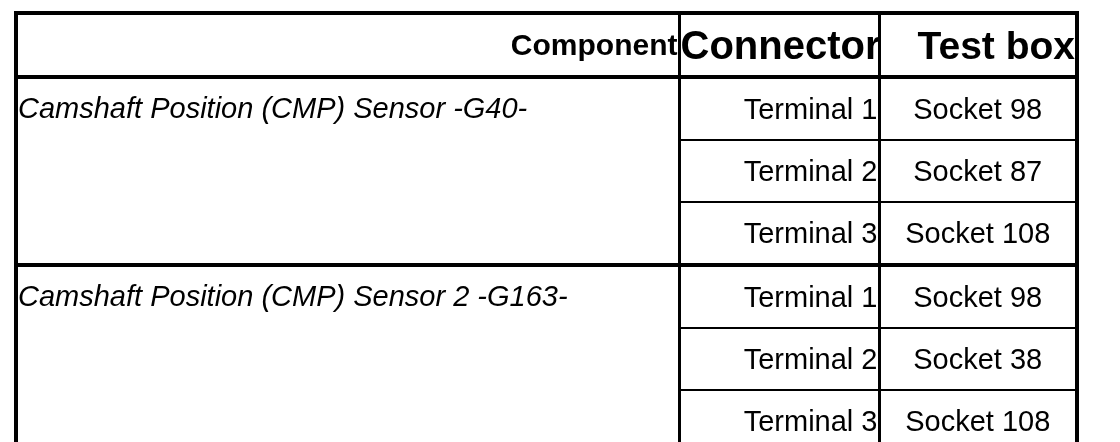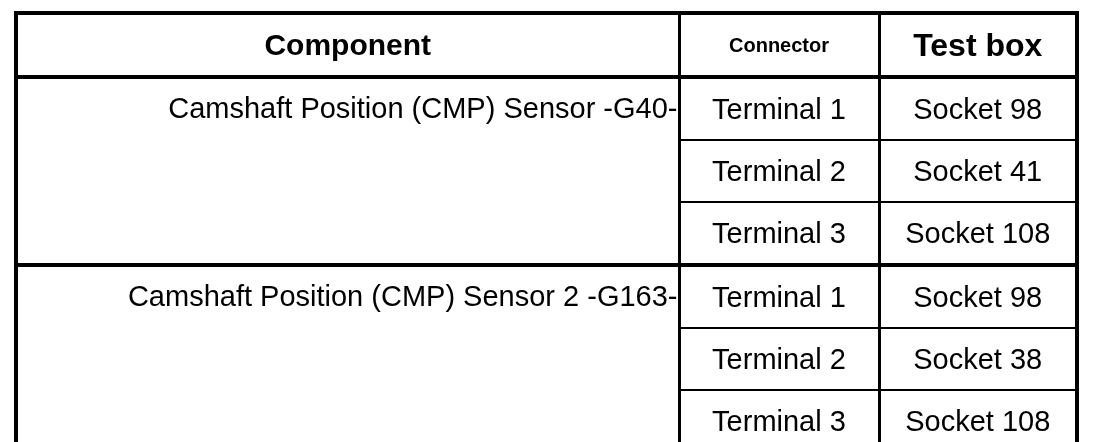--- a/index.html
+++ b/index.html
@@ -59,43 +59,44 @@
   .bd-thick-b { border-bottom: 4px solid #000000; }
   .bd-thin-b  { border-bottom: 2px solid #000000; }
   .bd-v       { border-right: 3px solid #000000; }
 
   
   .header-row th {
     height: 60px;
     font-weight: bold;
     font-size: 30px;
     line-height: 1;
-    text-align: center;
+    text-align: right;
     letter-spacing: 0px;
   }
   .header-row th.head-component { font-size: 30px; }
-  .header-row th.head-connector { font-size: 20px; }
-  .header-row th.head-testbox   { font-size: 32px; }
+  .header-row th.head-connector { font-size: 40px; }
+  .header-row th.head-testbox   { font-size: 39px; }
 
   
   .data-row td {
     height: 60px;
     font-size: 29px;
     line-height: 1.05;
   }
 
   .cell-component {
-    text-align: right;
+    text-align: left;
     font-size: 29px;
     white-space: nowrap;
     padding: 0 6px;
+    font-style: italic;
   }
 
   .cell-connector {
-    text-align: center;
+    text-align: right;
     padding-left: 18px;
     white-space: nowrap;
   }
 
   .cell-testbox {
     text-align: center;
     padding-left: 18px;
     white-space: nowrap;
   }
 
@@ -128,21 +129,21 @@
     <tbody>
 
       <tr class="data-row">
         <td class="cell-component group-cell bd-outer-l bd-thick-b bd-v" rowspan="3">Camshaft Position (CMP) Sensor -G40-</td>
         <td class="cell-connector bd-thin-b bd-v">Terminal 1</td>
         <td class="cell-testbox bd-thin-b bd-outer-r">Socket 98</td>
       </tr>
 
       <tr class="data-row">
         <td class="cell-connector bd-thin-b bd-v">Terminal 2</td>
-        <td class="cell-testbox bd-thin-b bd-outer-r">Socket 41</td>
+        <td class="cell-testbox bd-thin-b bd-outer-r">Socket 87</td>
       </tr>
 
       <tr class="data-row">
         <td class="cell-connector bd-thick-b bd-v">Terminal 3</td>
         <td class="cell-testbox bd-thick-b bd-outer-r">Socket 108</td>
       </tr>
 
       <tr class="data-row">
         <td class="cell-component group-cell bd-outer-l bd-outer-b bd-v" rowspan="3">Camshaft Position (CMP) Sensor 2 -G163-</td>
         <td class="cell-connector bd-thin-b bd-v">Terminal 1</td>

